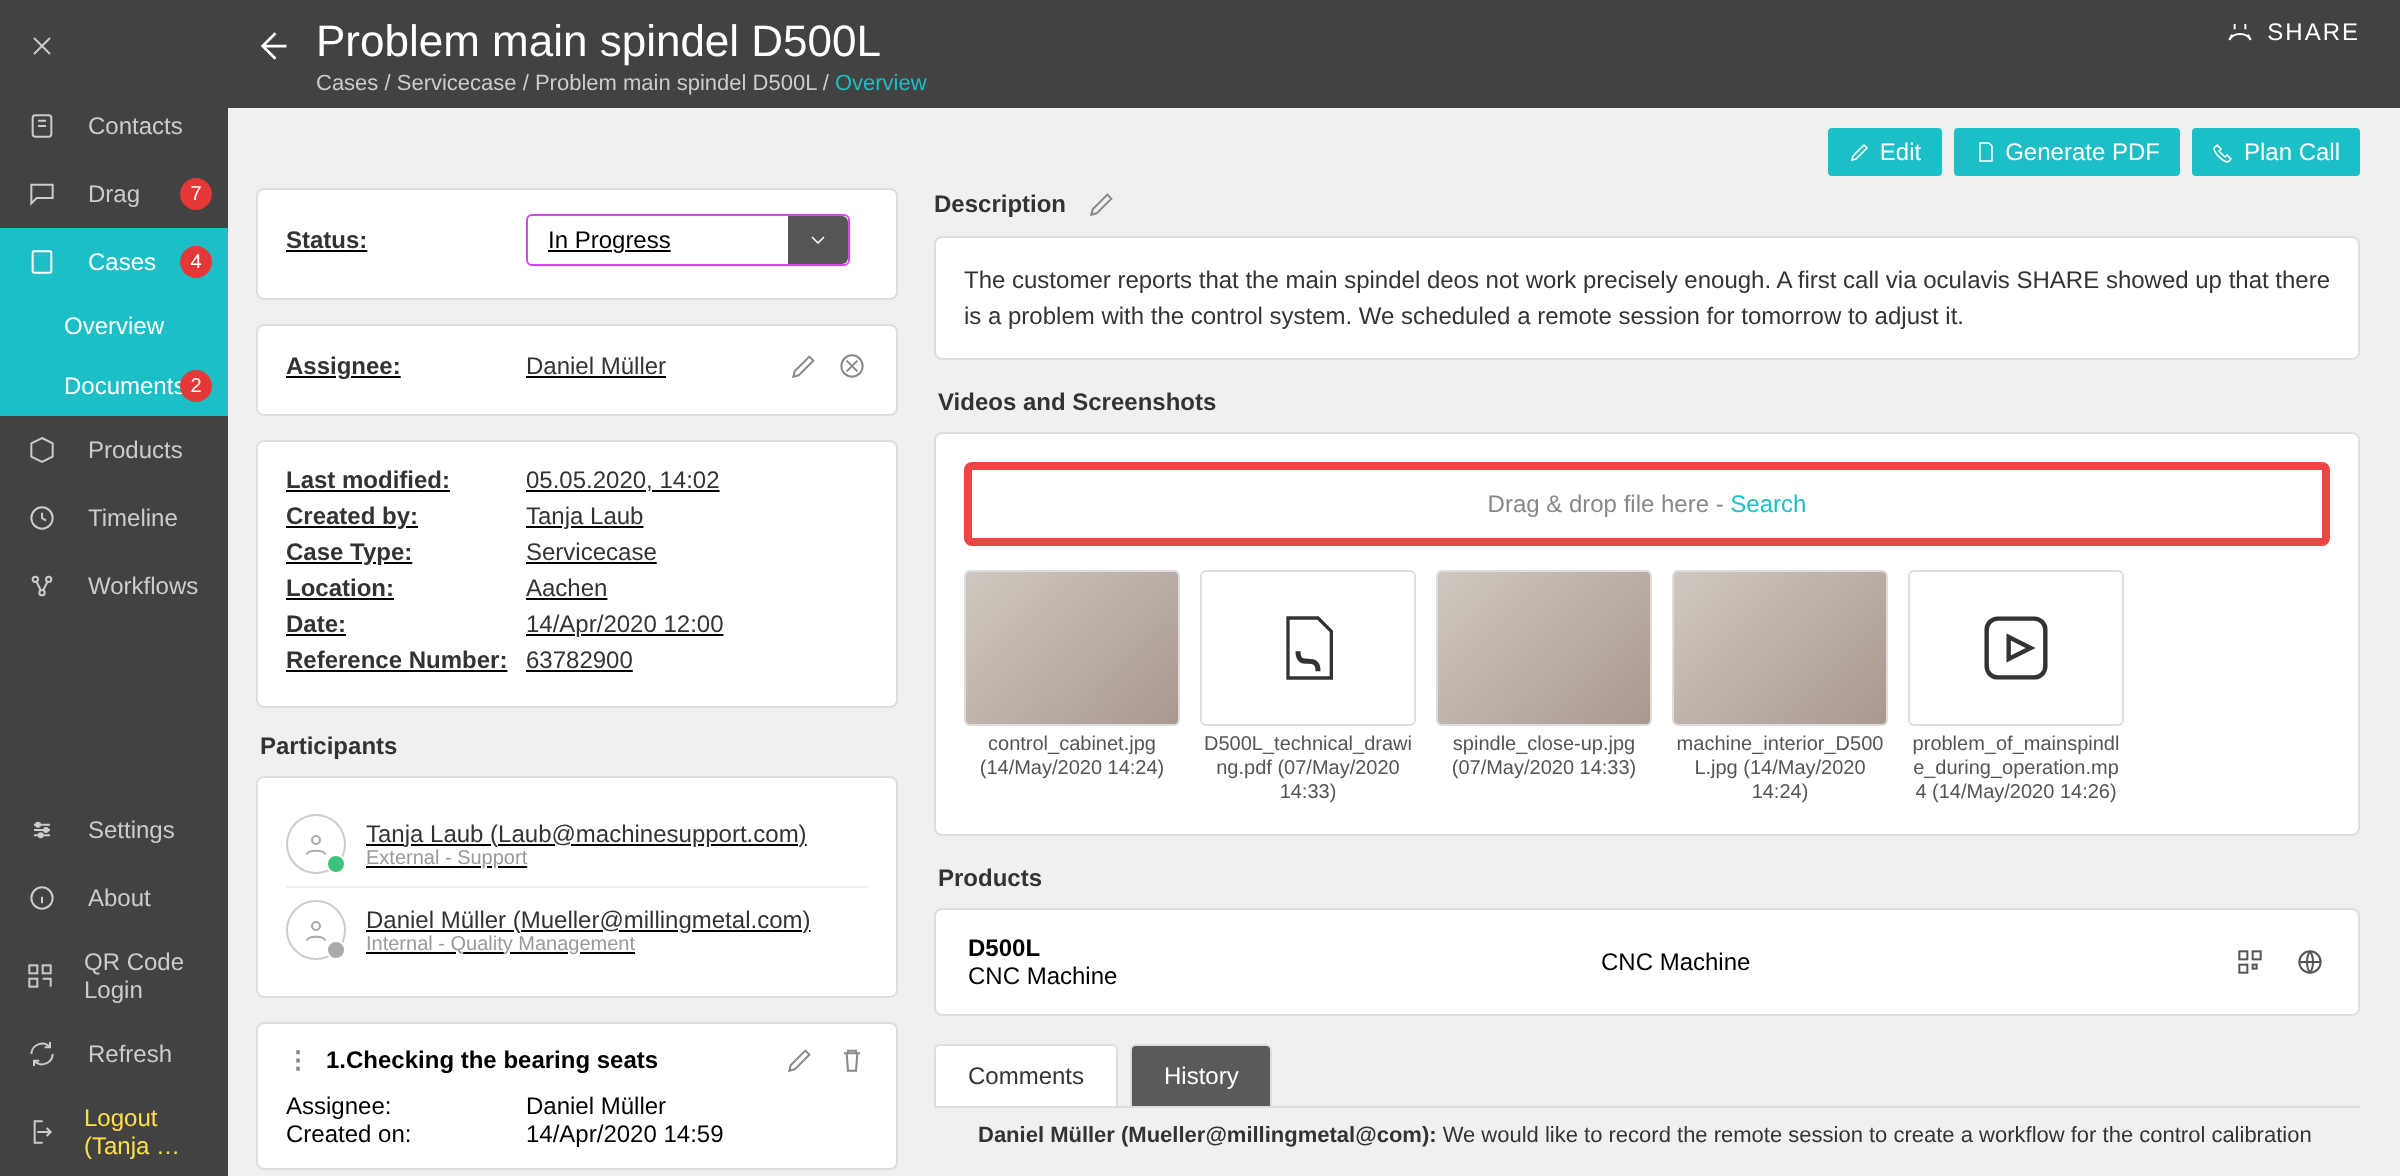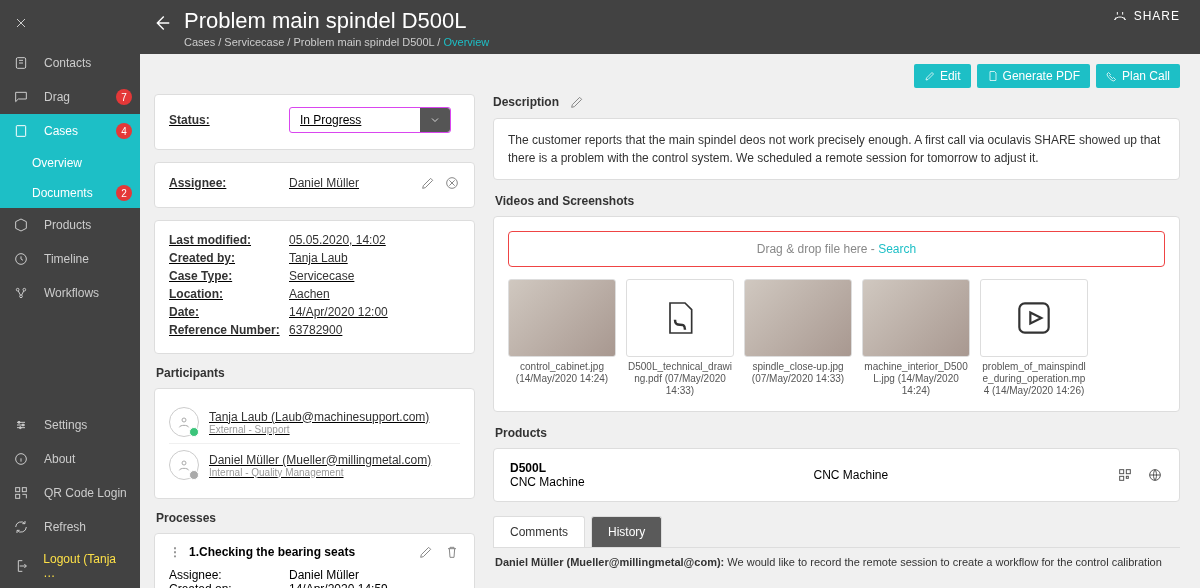--- a/index.html
+++ b/index.html
@@ -1,19 +1,19 @@
 <!DOCTYPE html>
 <html><head>
 <meta charset="utf-8">
 <style>
 * { box-sizing: border-box; margin: 0; padding: 0; font-family: -apple-system, BlinkMacSystemFont, "Segoe UI", Arial, sans-serif; }
 body { background: #f0f0f0; width: 1200px; height: 588px; overflow: hidden; display: flex; }
 
 
-.sidebar { width: 140px; background: #424242; color: #ccc; display: flex; flex-direction: column; font-size: 12px; }
+.sidebar { width: 114px; background: #424242; color: #ccc; display: flex; flex-direction: column; font-size: 12px; }
 .sidebar-top { flex: 1; }
 .sidebar-item { display: flex; align-items: center; padding: 8px 12px; cursor: pointer; position: relative; }
 .sidebar-item.active { background: #1DBFC6; color: #fff; }
 .sidebar-item .icon { width: 18px; height: 18px; margin-right: 14px; display: flex; align-items: center; justify-content: center; }
 .sidebar-close { padding: 14px 12px; }
 .badge { position: absolute; right: 8px; top: 50%; transform: translateY(-50%); background: #E43838; color: #fff; border-radius: 50%; width: 16px; height: 16px; font-size: 10px; display: flex; align-items: center; justify-content: center; }
 .sidebar-sub { padding-left: 32px; }
 
 
 .main { flex: 1; display: flex; flex-direction: column; height: 100%; }
@@ -55,38 +55,38 @@
 .process-card { background: #fff; border: 1px solid #ddd; border-radius: 4px; padding: 10px 14px; margin-bottom: 10px; font-size: 12px; }
 .process-head { display: flex; align-items: center; font-weight: 600; margin-bottom: 8px; }
 .process-head .grip { margin-right: 8px; color: #888; }
 .process-head .p-actions { margin-left: auto; display: flex; gap: 10px; color: #888; }
 .process-row .label { width: 120px; display: inline-block; }
 
 .desc-head { display: flex; align-items: center; gap: 10px; margin-bottom: 8px; }
 .desc-box { background: #fff; border: 1px solid #ddd; border-radius: 4px; padding: 12px 14px; font-size: 12px; color: #333; margin-bottom: 14px; line-height: 1.5; }
 
 .media-card { background: #fff; border: 1px solid #ddd; border-radius: 4px; padding: 14px; margin-bottom: 14px; }
-.dropzone { border: 1px solid #ef4444; border-radius: 4px; padding: 10px; text-align: center; font-size: 12px; color: #888; margin-bottom: 12px; }
+.dropzone { border: 4px solid #ef4444; border-radius: 4px; padding: 10px; text-align: center; font-size: 12px; color: #888; margin-bottom: 12px; }
 .dropzone a { color: #1DBFC6; text-decoration: none; }
 .thumbs { display: flex; gap: 10px; }
 .thumb { width: 108px; font-size: 10px; text-align: center; color: #555; }
 .thumb .img { width: 108px; height: 78px; border: 1px solid #ddd; border-radius: 3px; display: flex; align-items: center; justify-content: center; background: linear-gradient(135deg, #d0c8c0, #a89890); margin-bottom: 4px; }
 .thumb .img.doc { background: #fff; }
 .thumb .img.video { background: #fff; }
 .thumb-caption { line-height: 1.2; word-break: break-word; }
 
 .product-card { background: #fff; border: 1px solid #ddd; border-radius: 4px; padding: 12px 16px; font-size: 12px; display: flex; align-items: center; margin-bottom: 14px; }
 .product-left b { display: block; }
 .product-center { flex: 1; text-align: center; }
 .product-right { display: flex; gap: 14px; color: #555; }
 
 .tabs { display: flex; gap: 6px; border-bottom: 1px solid #ddd; }
 .tab { padding: 8px 16px; font-size: 12px; border: 1px solid #ddd; border-bottom: none; background: #5a5a5a; color: #fff; cursor: pointer; border-radius: 3px 3px 0 0; }
 .tab.active { background: #fff; color: #333; }
-.comment-line { font-size: 11px; padding: 8px 2px; color: #333; }
+.comment-line { font-size: 11px; padding: 8px 2px; color: #333; margin-left: 20px; }
 
 
 svg { display: block; }
 .ic { width: 16px; height: 16px; stroke: currentColor; fill: none; stroke-width: 1.5; }
 
 
 .col-left::-webkit-scrollbar, .col-right::-webkit-scrollbar { width: 6px; }
 .col-left::-webkit-scrollbar-thumb, .col-right::-webkit-scrollbar-thumb { background: #ccc; }
 </style>
 </head>
@@ -351,21 +351,20 @@
               </svg>
               <span class="dot grey"></span>
             </div>
           <div>
             <div class="p-name">Daniel Müller (Mueller@millingmetal.com)</div>
             <div class="p-role">Internal - Quality Management</div>
           </div>
         </div>
       </div>
 
-      <div class="section-title">Processes</div>
       <div class="process-card">
         <div class="process-head">
           <span class="grip">⋮</span>
           <span>1.Checking the bearing seats</span>
           <span class="p-actions">
             <span>
                 <svg class="ic" viewBox="0 0 24 24">
                   <path d="M4 20l4-1 11-11-3-3L5 16l-1 4z"></path>
                 </svg>
               </span>

